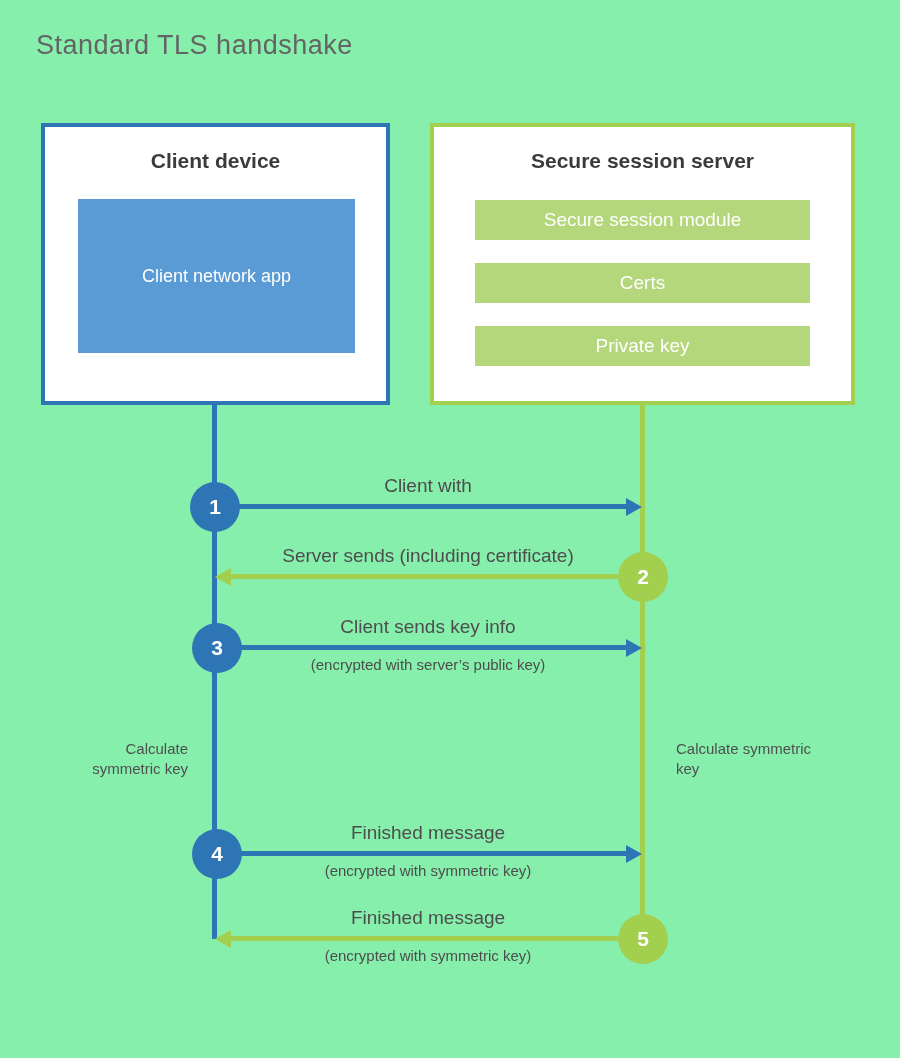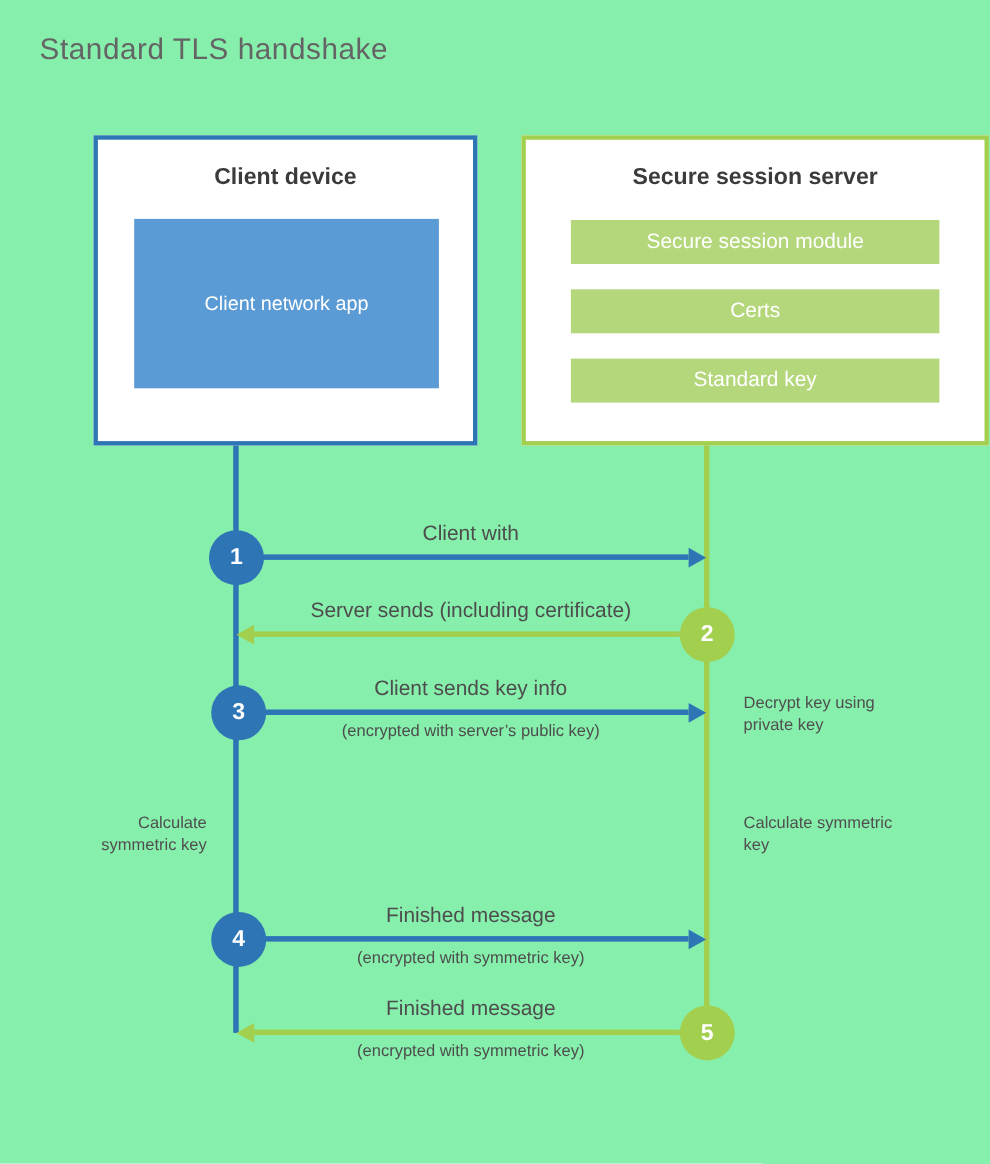--- a/index.html
+++ b/index.html
@@ -5,21 +5,21 @@
   html,body{margin:0;padding:0;background:#ffffff;}
   #stage{
     position:relative;width:900px;height:1058px;background:#86efac;overflow:hidden;
     font-family:"Liberation Sans","DejaVu Sans",sans-serif;
   }
   .page-title{
     position:absolute;left:36px;top:30px;font-size:27px;font-weight:400;
     color:#646464;letter-spacing:.5px;
   }
   
-  .box{position:absolute;top:123px;height:282px;background:#ffffff;box-sizing:border-box;margin-left:44px;}
+  .box{position:absolute;top:123px;height:282px;background:#ffffff;box-sizing:border-box;}
   .box.client{left:41px;width:349px;border:4px solid #2e75b6;}
   .box.server{left:430px;width:425px;border:4px solid #a3cf4f;}
   .box-title{
     position:absolute;left:0;right:0;top:22px;text-align:center;
     font-size:21px;font-weight:700;color:#3b3b3b;
   }
   .fill-rect{
     position:absolute;left:33px;top:72px;width:277px;height:154px;background:#5b9bd5;
     display:flex;align-items:center;justify-content:center;text-align:center;
     color:#ffffff;font-size:18px;line-height:1.45;
@@ -72,21 +72,21 @@
     <div class="box-title">Client device</div>
     <div class="fill-rect">
       <span>Client network app</span>
     </div>
   </div>
 
   <div class="box server">
     <div class="box-title">Secure session server</div>
     <div class="bar b1">Secure session module</div>
     <div class="bar b2">Certs</div>
-    <div class="bar b3">Standard key</div>
+    <div class="bar b3">Private key</div>
   </div>
 
   <div class="lifeline blue"></div>
   <div class="lifeline green"></div>
 
   <div class="msg-label" style="top:475px;">Client with</div>
   <div class="arrow-line blue" style="left:215px;width:411px;top:504px;"></div>
   <div class="arrowhead right blue" style="left:626px;top:498px;"></div>
   <div class="badge blue" style="left:190px;top:482px;">1</div>
 
@@ -94,21 +94,20 @@
   <div class="arrow-line green" style="left:231px;width:387px;top:574px;"></div>
   <div class="arrowhead left green" style="left:215px;top:568px;"></div>
   <div class="badge green" style="left:618px;top:552px;">2</div>
 
   <div class="msg-label" style="top:616px;">Client sends key info</div>
   <div class="arrow-line blue" style="left:217px;width:409px;top:645px;"></div>
   <div class="arrowhead right blue" style="left:626px;top:639px;"></div>
   <div class="badge blue" style="left:192px;top:623px;">3</div>
   <div class="msg-sublabel" style="top:656px;">(encrypted with server’s public key)</div>
 
-  <div class="side-note" style="left:676px;top:630px;width:140px;">Decrypt key using private key</div>
   <div class="side-note" style="left:58px;top:739px;width:130px;text-align:right;">Calculate symmetric key</div>
   <div class="side-note" style="left:676px;top:739px;width:140px;">Calculate symmetric key</div>
 
   <div class="msg-label" style="top:822px;">Finished message</div>
   <div class="arrow-line blue" style="left:217px;width:409px;top:851px;"></div>
   <div class="arrowhead right blue" style="left:626px;top:845px;"></div>
   <div class="badge blue" style="left:192px;top:829px;">4</div>
   <div class="msg-sublabel" style="top:862px;">(encrypted with symmetric key)</div>
 
   <div class="msg-label" style="top:907px;">Finished message</div>

